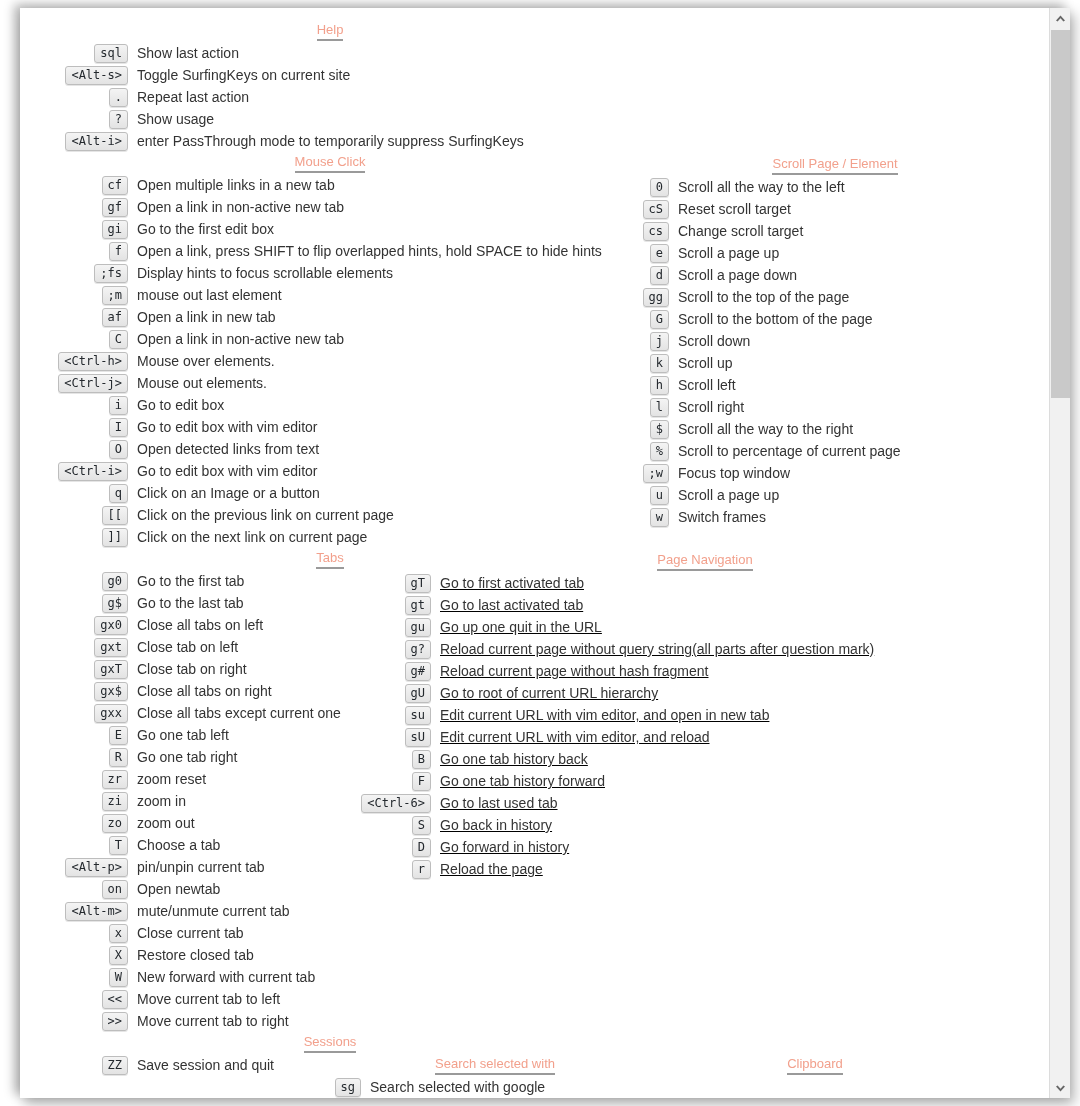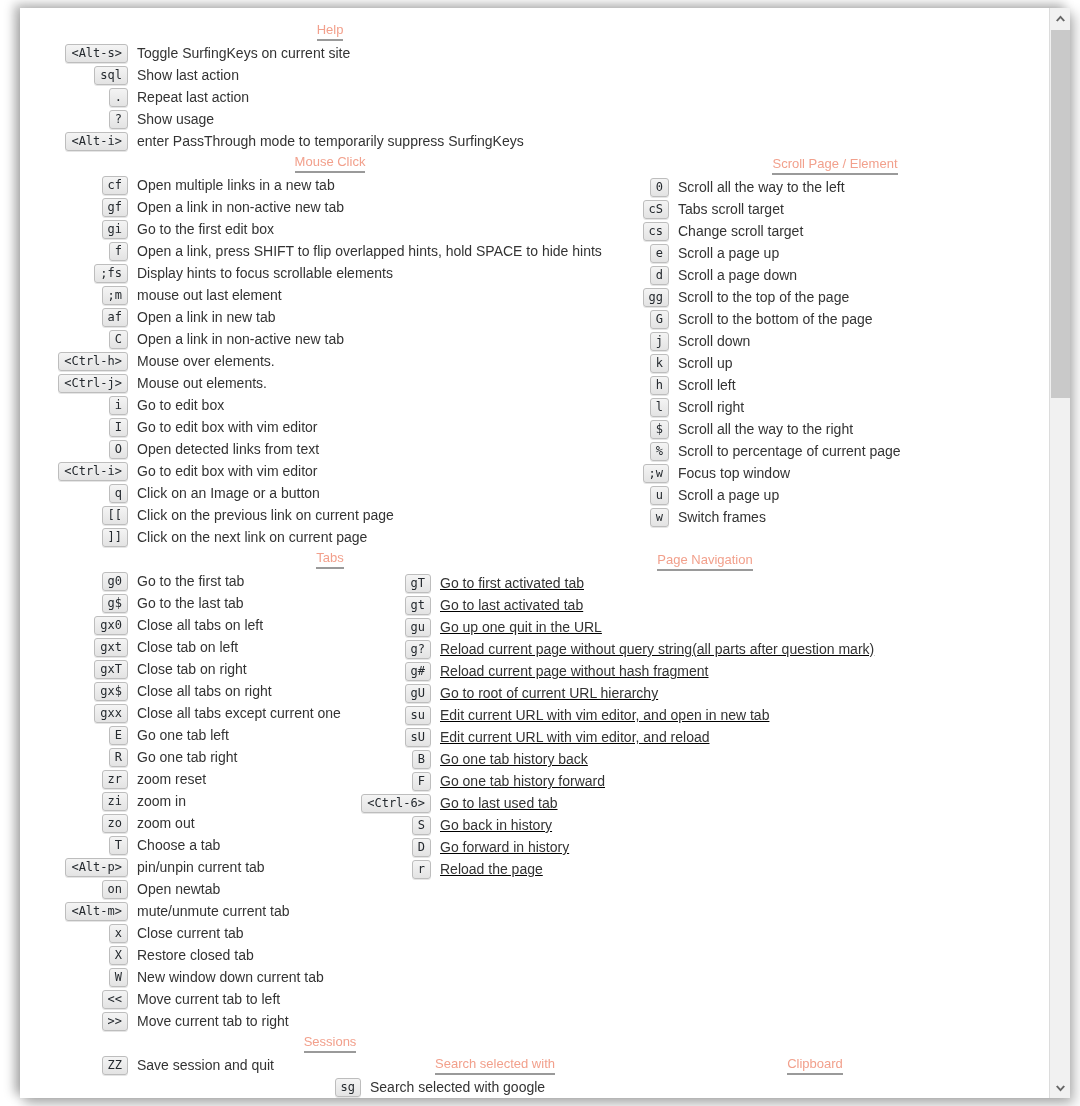--- a/index.html
+++ b/index.html
@@ -146,28 +146,28 @@
 
   <div id="content-area">
 
     <div class="column" id="col-left">
 
       <div class="header-wrap">
         <span class="section-header">Help</span>
       </div>
       <div>
         <div class="row">
+          <div class="key-cell"><span class="kbd">sql</span></div>
+          <div class="desc">Show last action</div>
+        </div>
+        <div class="row">
           <div class="key-cell"><span class="kbd">&lt;Alt-s&gt;</span></div>
           <div class="desc">Toggle SurfingKeys on current site</div>
         </div>
         <div class="row">
-          <div class="key-cell"><span class="kbd">sql</span></div>
-          <div class="desc">Show last action</div>
-        </div>
-        <div class="row">
           <div class="key-cell"><span class="kbd">.</span></div>
           <div class="desc">Repeat last action</div>
         </div>
         <div class="row">
           <div class="key-cell"><span class="kbd">?</span></div>
           <div class="desc">Show usage</div>
         </div>
         <div class="row">
           <div class="key-cell"><span class="kbd">&lt;Alt-i&gt;</span></div>
           <div class="desc">enter PassThrough mode to temporarily suppress SurfingKeys</div>
@@ -319,21 +319,21 @@
         <div class="row">
           <div class="key-cell"><span class="kbd">x</span></div>
           <div class="desc">Close current tab</div>
         </div>
         <div class="row">
           <div class="key-cell"><span class="kbd">X</span></div>
           <div class="desc">Restore closed tab</div>
         </div>
         <div class="row">
           <div class="key-cell"><span class="kbd">W</span></div>
-          <div class="desc">New window down current tab</div>
+          <div class="desc">New forward with current tab</div>
         </div>
         <div class="row">
           <div class="key-cell"><span class="kbd">&lt;&lt;</span></div>
           <div class="desc">Move current tab to left</div>
         </div>
         <div class="row">
           <div class="key-cell"><span class="kbd">&gt;&gt;</span></div>
           <div class="desc">Move current tab to right</div>
         </div>
       </div>
@@ -354,21 +354,21 @@
       <div class="header-wrap">
         <span class="section-header">Scroll Page / Element</span>
       </div>
       <div>
         <div class="row">
           <div class="key-cell"><span class="kbd">0</span></div>
           <div class="desc">Scroll all the way to the left</div>
         </div>
         <div class="row">
           <div class="key-cell"><span class="kbd">cS</span></div>
-          <div class="desc">Tabs scroll target</div>
+          <div class="desc">Reset scroll target</div>
         </div>
         <div class="row">
           <div class="key-cell"><span class="kbd">cs</span></div>
           <div class="desc">Change scroll target</div>
         </div>
         <div class="row">
           <div class="key-cell"><span class="kbd">e</span></div>
           <div class="desc">Scroll a page up</div>
         </div>
         <div class="row">

